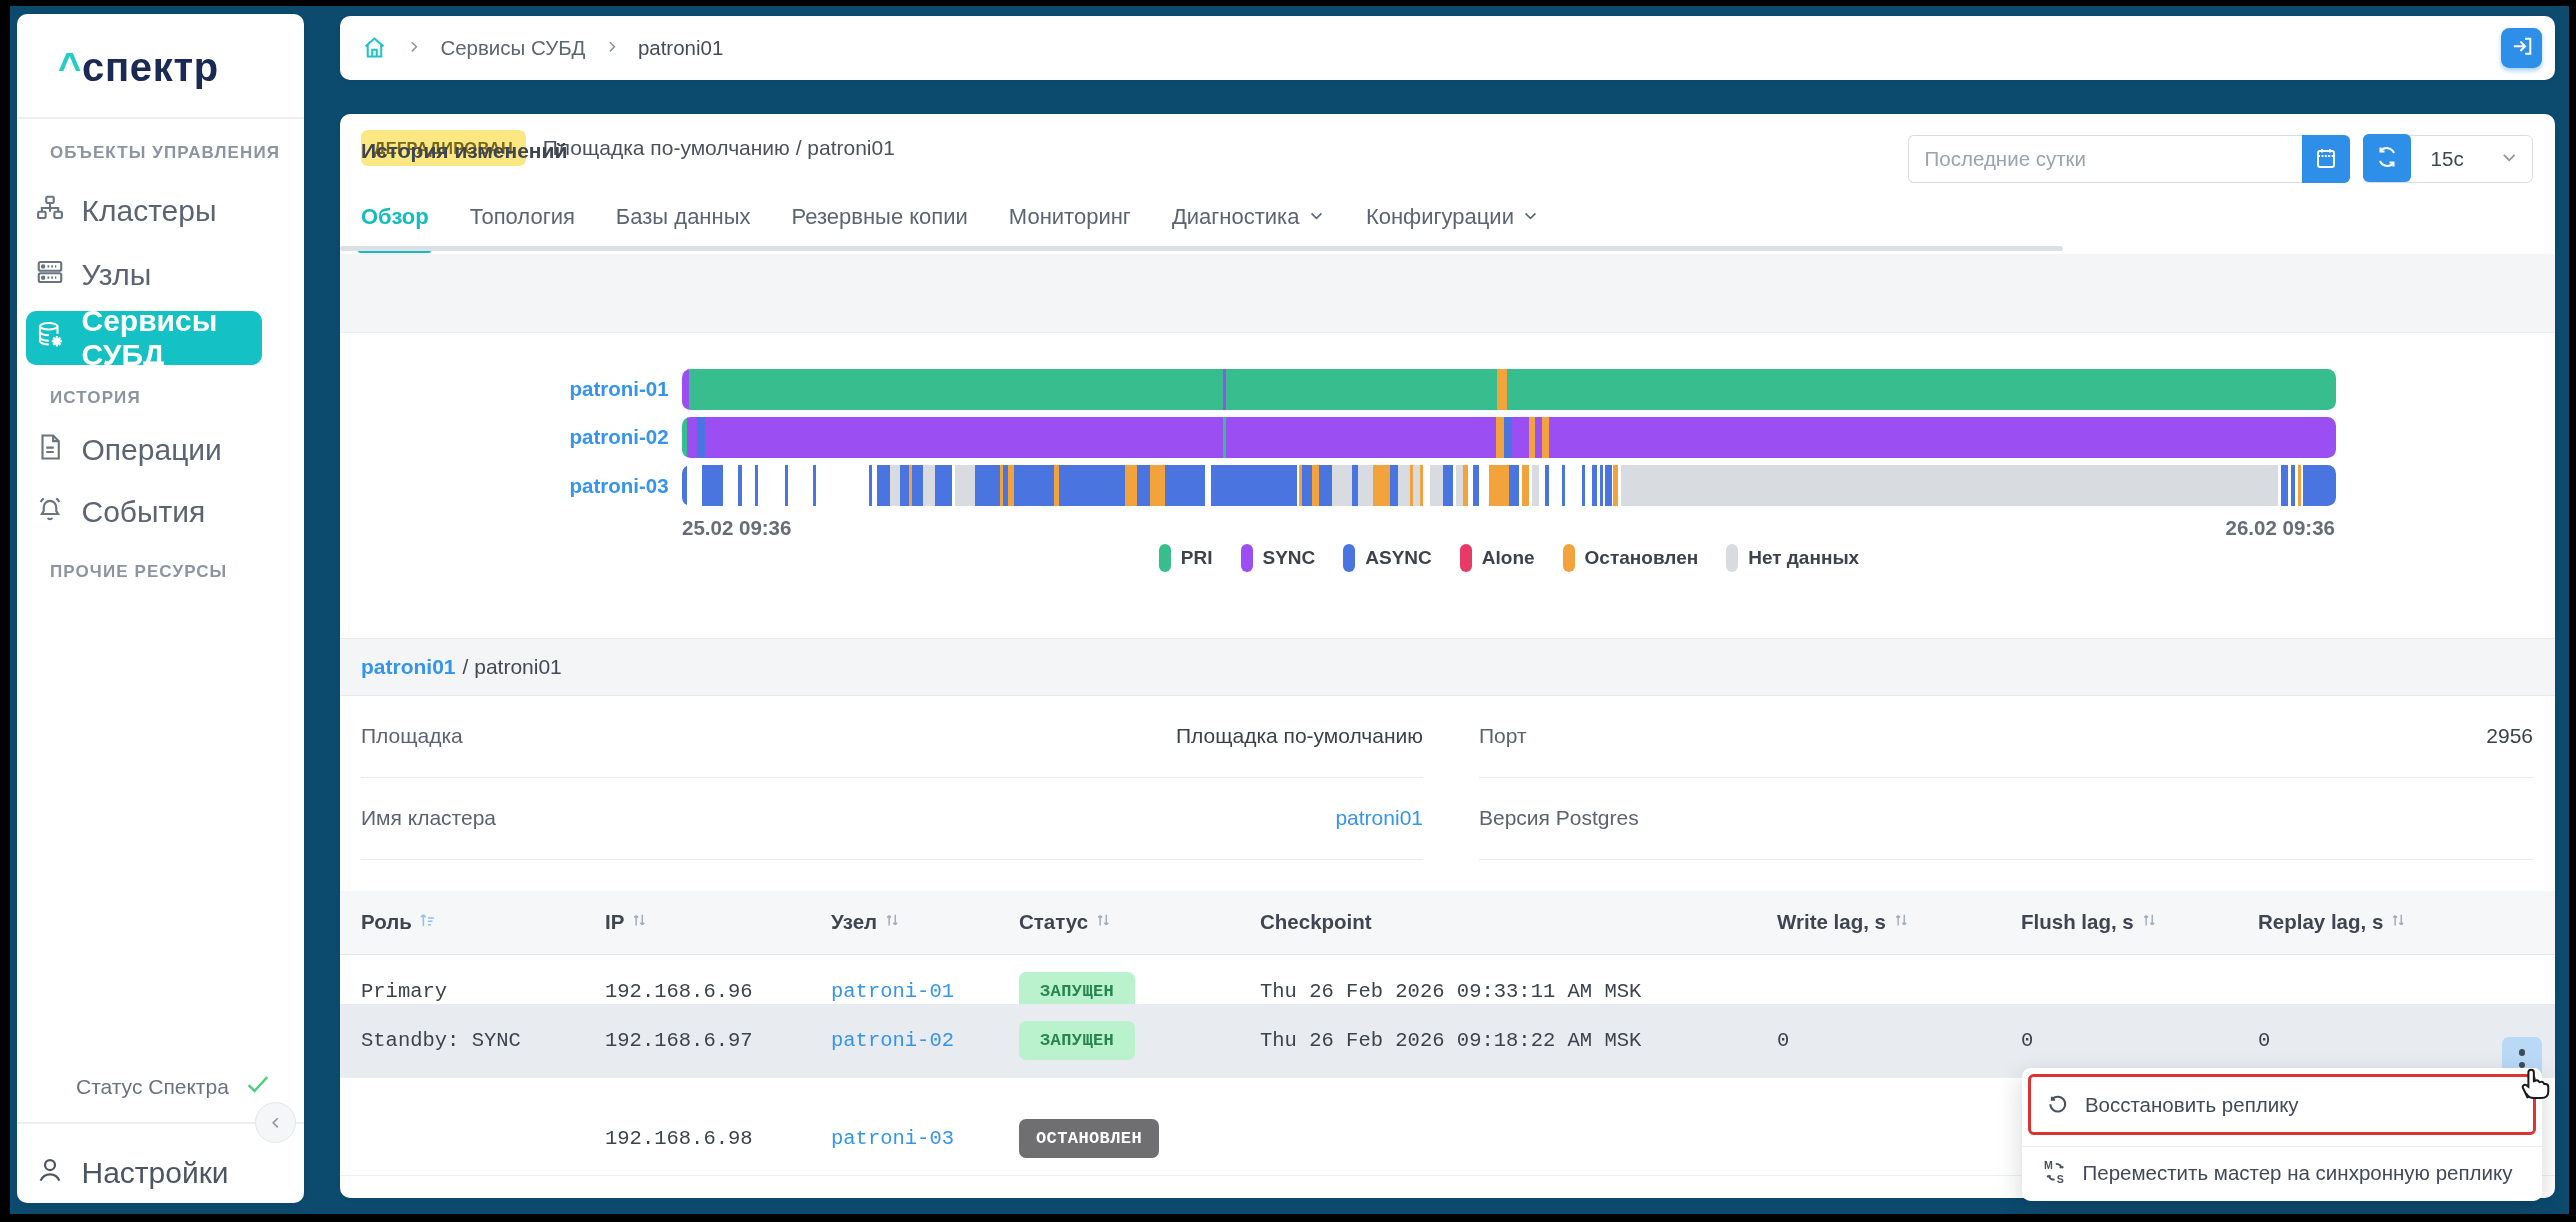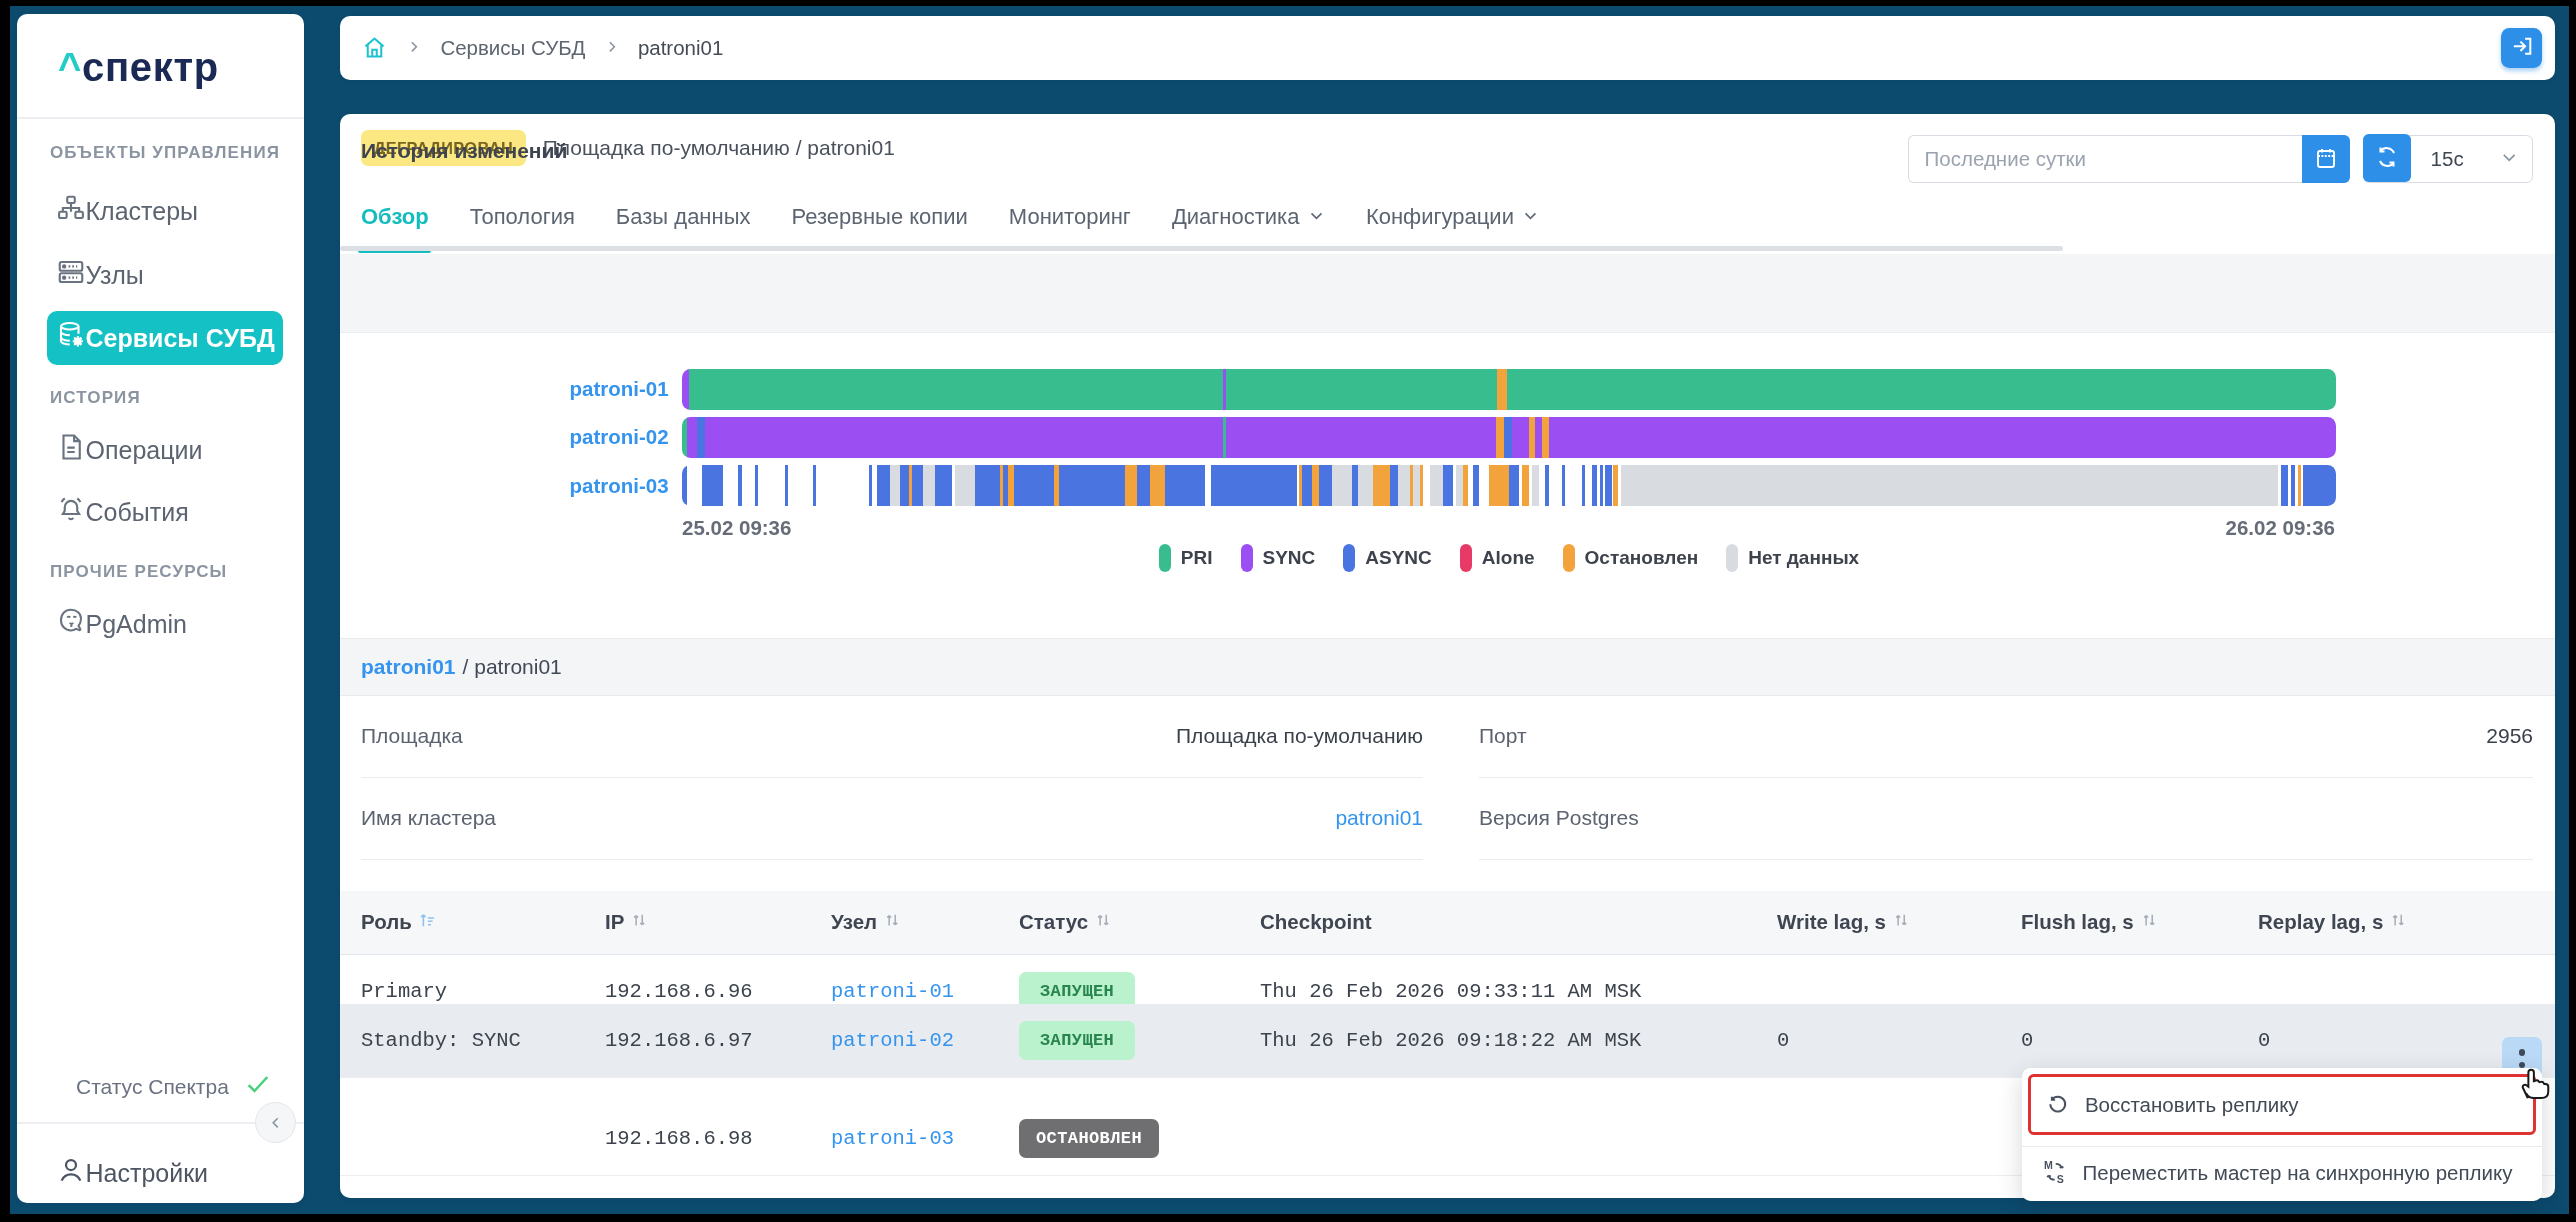--- a/index.html
+++ b/index.html
@@ -7,21 +7,21 @@
   .app { position:absolute; left:10px; top:5.7px; right:7px; bottom:8.5px; background:#0c4a6e; overflow:hidden; }
   .abs { position:absolute; }
   .card { background:#fff; border-radius:10px; box-shadow:0 1.4px 5.7px rgba(20,30,50,.05); }
 
   
   .sidebar { left:7px; top:8.5px; width:287px; height:1189px; }
   .logo { position:absolute; left:41px; top:31px; font-size:40px; font-weight:bold; color:#1b2a55; letter-spacing:0.7px; }
   .logo .caret { color:#23cdc7; }
   .sb-divider { position:absolute; left:0; right:0; height:1.4px; background:#eceef2; }
   .sb-section { position:absolute; left:33px; font-size:17px; font-weight:bold; color:#8b94a1; letter-spacing:1.1px; }
-  .sb-item { position:absolute; left:30px; width:236px; height:54px; display:flex; align-items:center; padding-left:8.5px; border-radius:10px; color:#5b6470; font-size:25px; cursor:pointer; }
+  .sb-item { position:absolute; left:9px; width:236px; height:54px; display:flex; align-items:center; gap:17px; padding-left:8.5px; border-radius:10px; color:#5b6470; font-size:30px; cursor:pointer; }
   .sb-item svg { width:30px; height:30px; flex:none; }
   .sb-item.active { background:#14c1c4; color:#fff; font-weight:bold; }
   .sb-status { position:absolute; left:59px; display:flex; align-items:center; gap:15.6px; font-size:21px; color:#6a7280; }
   .sb-status svg { width:28px; height:28px; }
   .collapse-btn { position:absolute; left:238px; width:41px; height:41px; border-radius:50%; background:#f4f6f8; border:1.4px solid #e3e6ea; display:flex; align-items:center; justify-content:center; }
   .collapse-btn svg { width:15.6px; height:15.6px; }
 
   
   .crumbbar { left:330px; top:10px; width:2215px; height:64px; display:flex; align-items:center; padding:0 21px; gap:18.4px; }
   .crumb-sep svg { width:15.6px; height:15.6px; }
@@ -158,28 +158,20 @@
     <div class="sb-item" style="top:409px">
       <span><svg viewBox="0 0 24 24" fill="none" stroke="#6a7380" stroke-width="1.7">
             <path d="M6 2.8h8.5L19 7.3V21.2H6z"></path>
             <path d="M14.5 2.8v4.5H19M9 12.5h6M9 16h6"></path>
           </svg></span>
       <span>Операции</span>
     </div>
 
     <div class="sb-section" style="top:548px">ПРОЧИЕ РЕСУРСЫ</div>
 
-    <div class="sb-item" style="top:583px">
-      <span><svg viewBox="0 0 24 24" fill="none" stroke="#6a7380" stroke-width="1.6">
-            <path d="M12 3c4.5 0 8 2.8 8 7 0 2.5-.8 4.6-2 6l1.4 2.2c.4.7-.2 1.3-.9 1L16 18.3c-1.1.7-2.5 1.2-4 1.2-4.5 0-8-3.3-8-8.2C4 6 7.5 3 12 3z"></path>
-            <path d="M9 9.2c.6-.8 1.8-.8 2.3 0M14 9.2c.5-.7 1.6-.7 2.1 0"></path>
-            <path d="M11 13.5c.8.8 2 .8 2.8 0M12.3 13.8v3"></path>
-          </svg></span>
-      <span>PgAdmin</span>
-    </div>
 
     <div class="sb-status" style="top:1056px">
       <span>Статус Спектра</span>
       <span><svg viewBox="0 0 24 24" fill="none" stroke="#4cd07d" stroke-width="2.2">
             <path d="M4 13l5 5L20 6"></path>
           </svg></span>
     </div>
     <div class="sb-divider" style="top:1108px"></div>
     <div class="collapse-btn" style="top:1088px">
       <svg viewBox="0 0 24 24" fill="none" stroke="#8b94a1" stroke-width="2.4">

